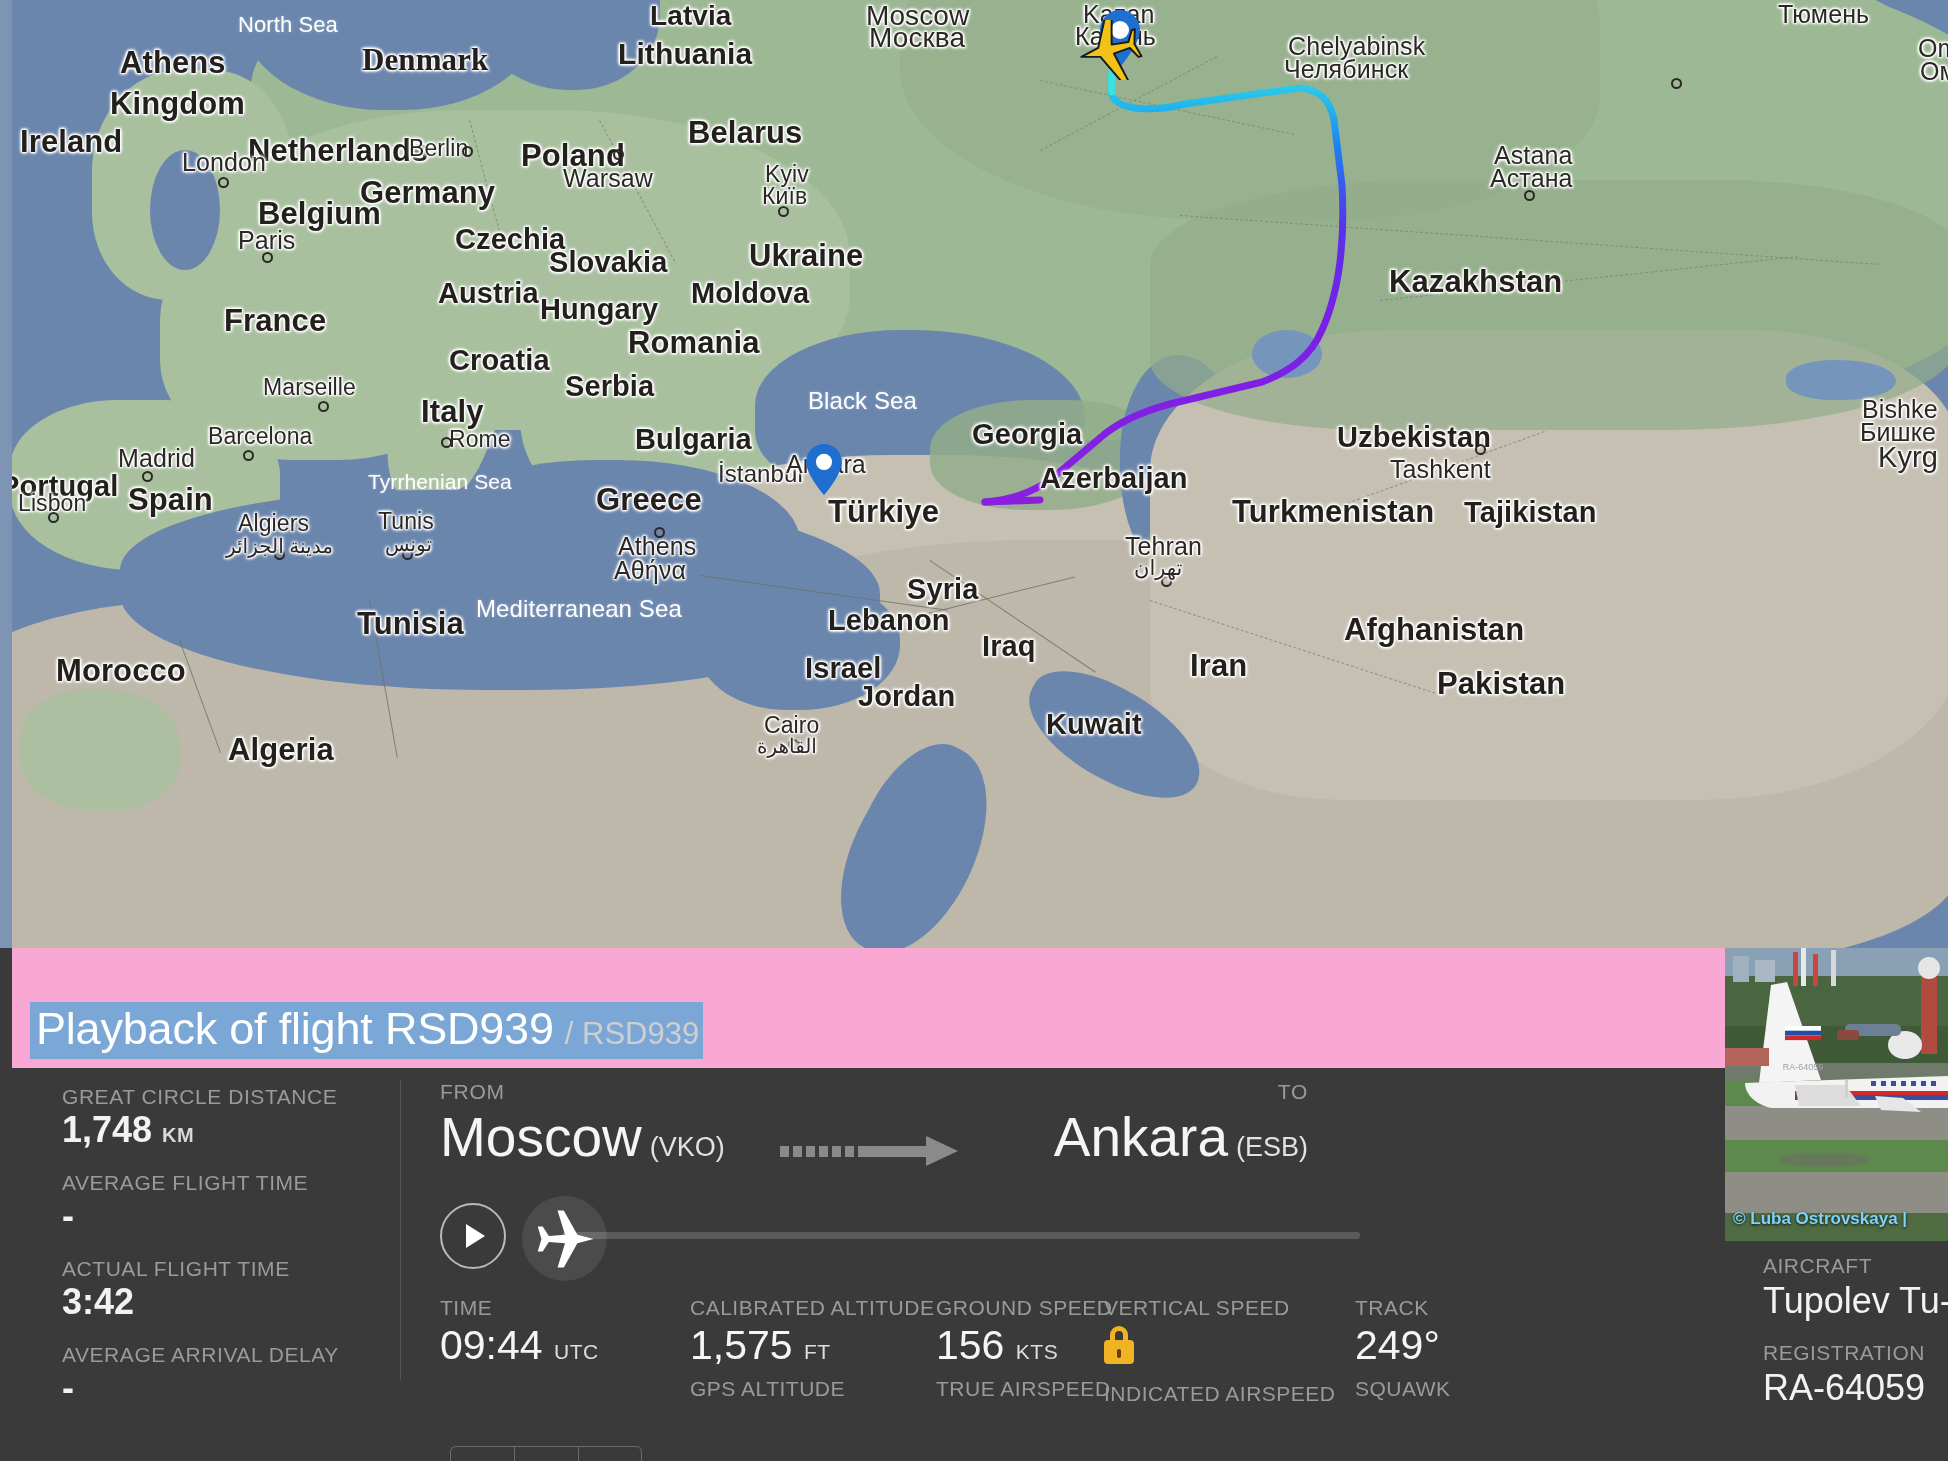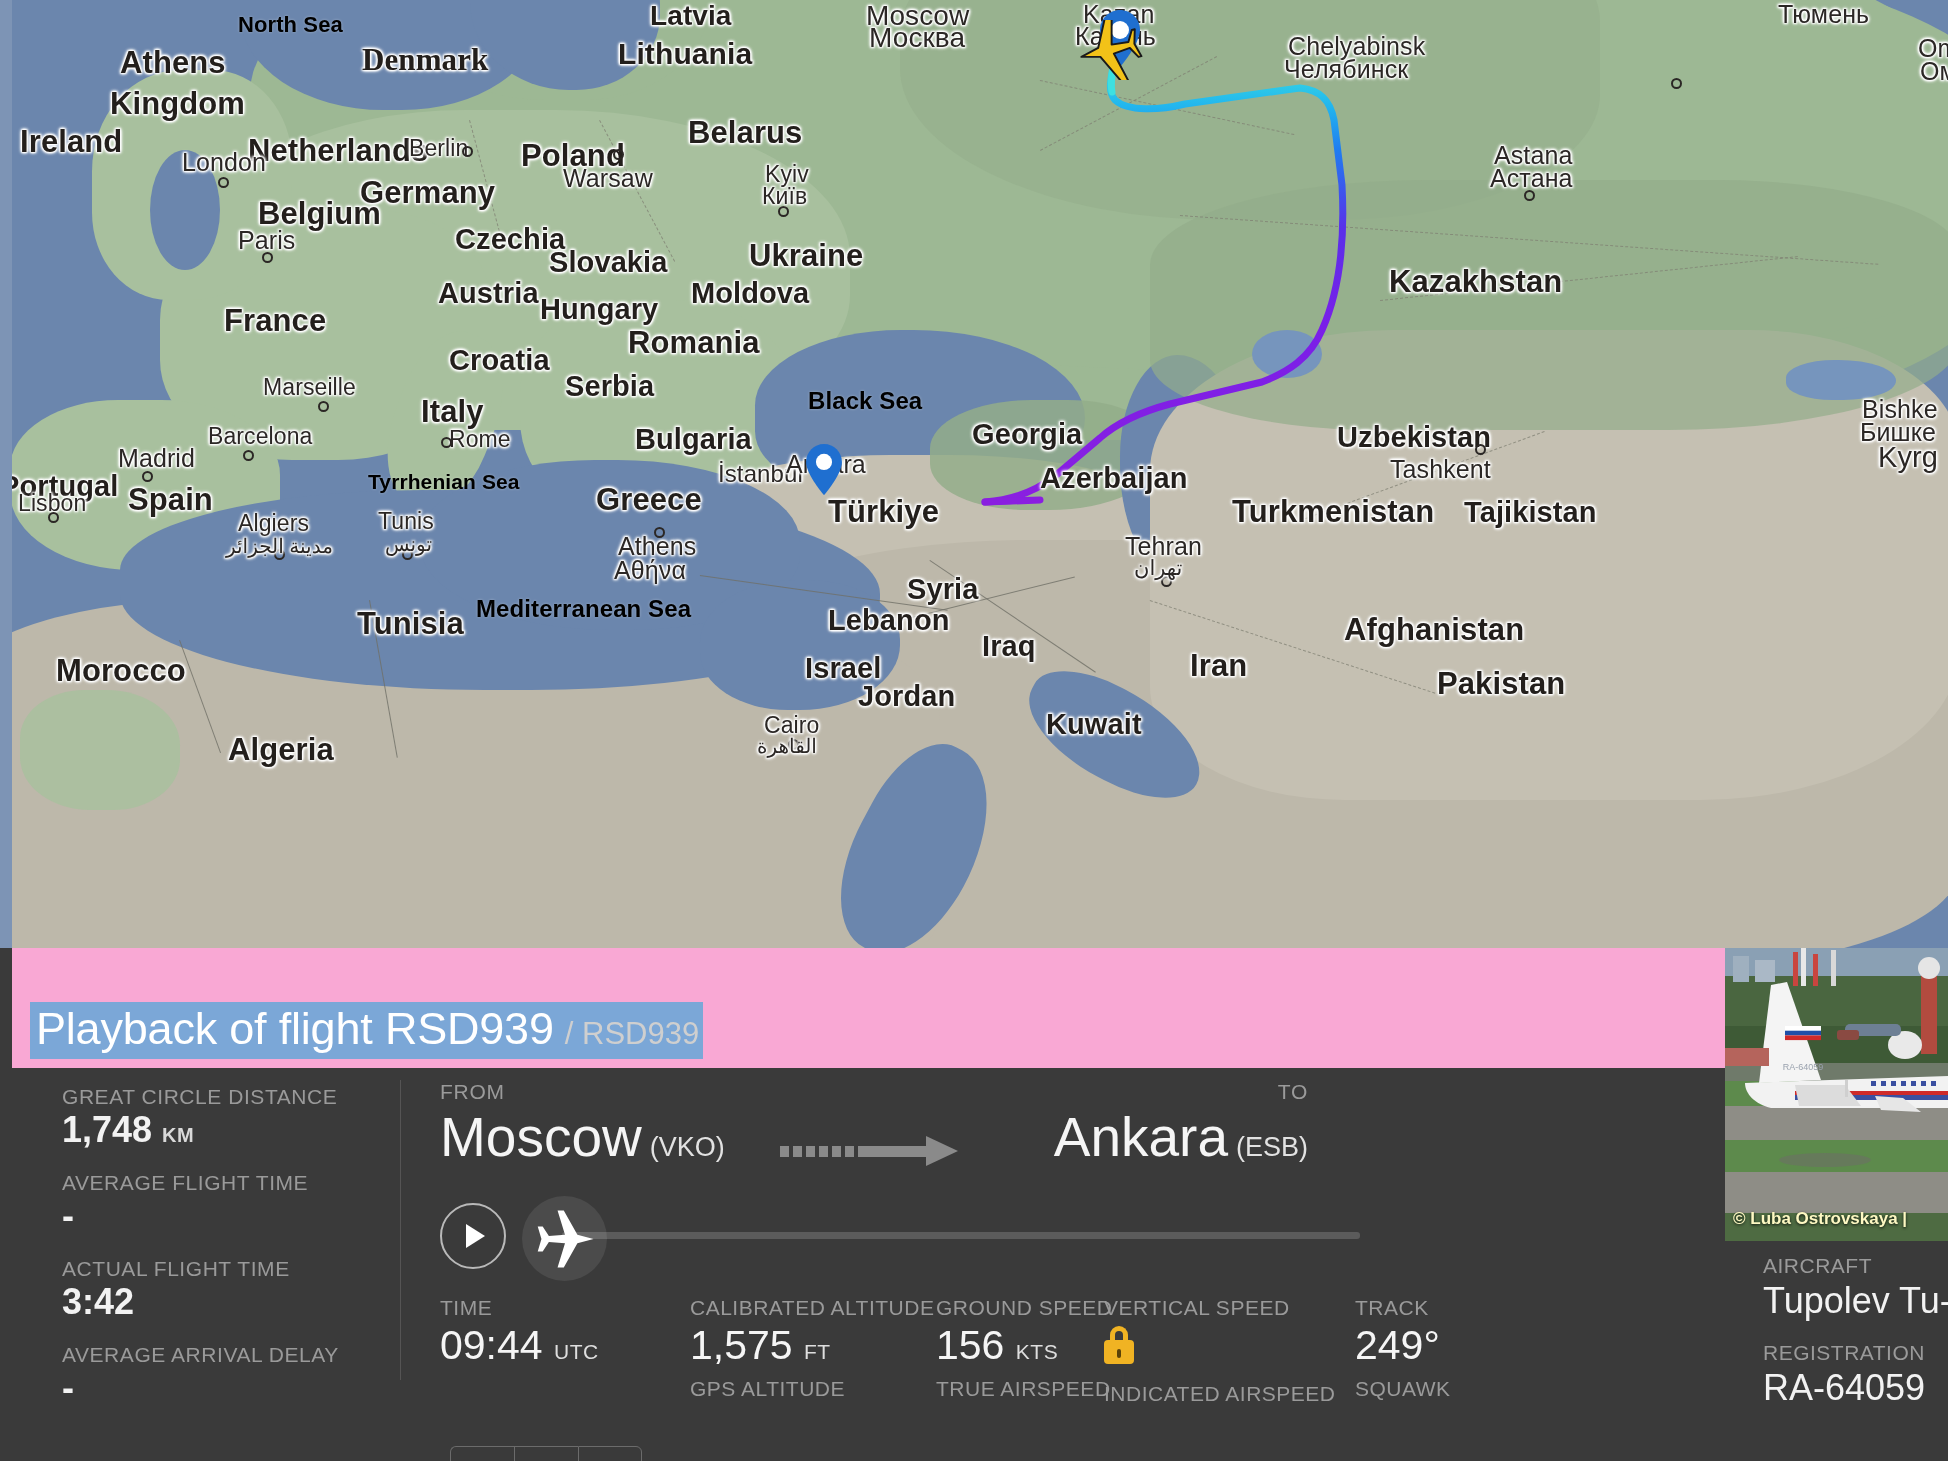--- a/index.html
+++ b/index.html
@@ -40,21 +40,21 @@
     position: absolute; border-top: 1.3px solid #6f6f66; opacity: .8;
     transform-origin: 0 0;
   }
 
   .lbl {
     position: absolute; color: #231f1c; font-weight: bold;
     text-shadow: 0 0 4px #fff, 0 0 4px #fff, 1px 1px 2px #fff, -1px -1px 2px #fff, 1px -1px 2px #fff, -1px 1px 2px #fff;
     white-space: nowrap; letter-spacing: .1px;
   }
   .lbl.sea-lbl {
-    color: #000000; font-weight: bold; text-shadow: 0 0 3px rgba(255,255,255,.35);
+    color: #ffffff; font-weight: normal; text-shadow: 0 0 3px rgba(255,255,255,.35);
   }
   .lbl.cityname {
     color: #2b2725; font-weight: normal;
   }
   .citydot {
     position: absolute; width: 11px; height: 11px; border-radius: 50%;
     border: 2.6px solid #2b2725; background: transparent;
   }
 
   
@@ -189,21 +189,21 @@
   .sidebar {
     position: absolute; left: 1725px; top: 0; width: 223px; height: 513px;
     background: #3a3a3a; overflow: hidden;
   }
   .photo {
     position: absolute; left: 0; top: 0; width: 223px; height: 293px;
     overflow: hidden; background: #4f6a44;
   }
   .photo-credit {
     position: absolute; left: 8px; bottom: 12px; z-index: 5;
-    font-size: 17px; color: #fef9c3; font-weight: bold;
+    font-size: 17px; color: #7dd3fc; font-weight: bold;
     text-shadow: 0 1px 3px rgba(0,0,0,.85); white-space: nowrap;
   }
   .sb-info { position: absolute; left: 0; top: 293px; width: 223px; padding: 13px 0 0 38px; }
   .sb-label {
     font-size: 21px; color: #9a9a9a; letter-spacing: .5px; line-height: 1.15;
   }
   .sb-value {
     font-size: 36px; color: #f2f2f2; font-weight: 300; line-height: 1.3;
     white-space: nowrap; margin-bottom: 16px;
   }

